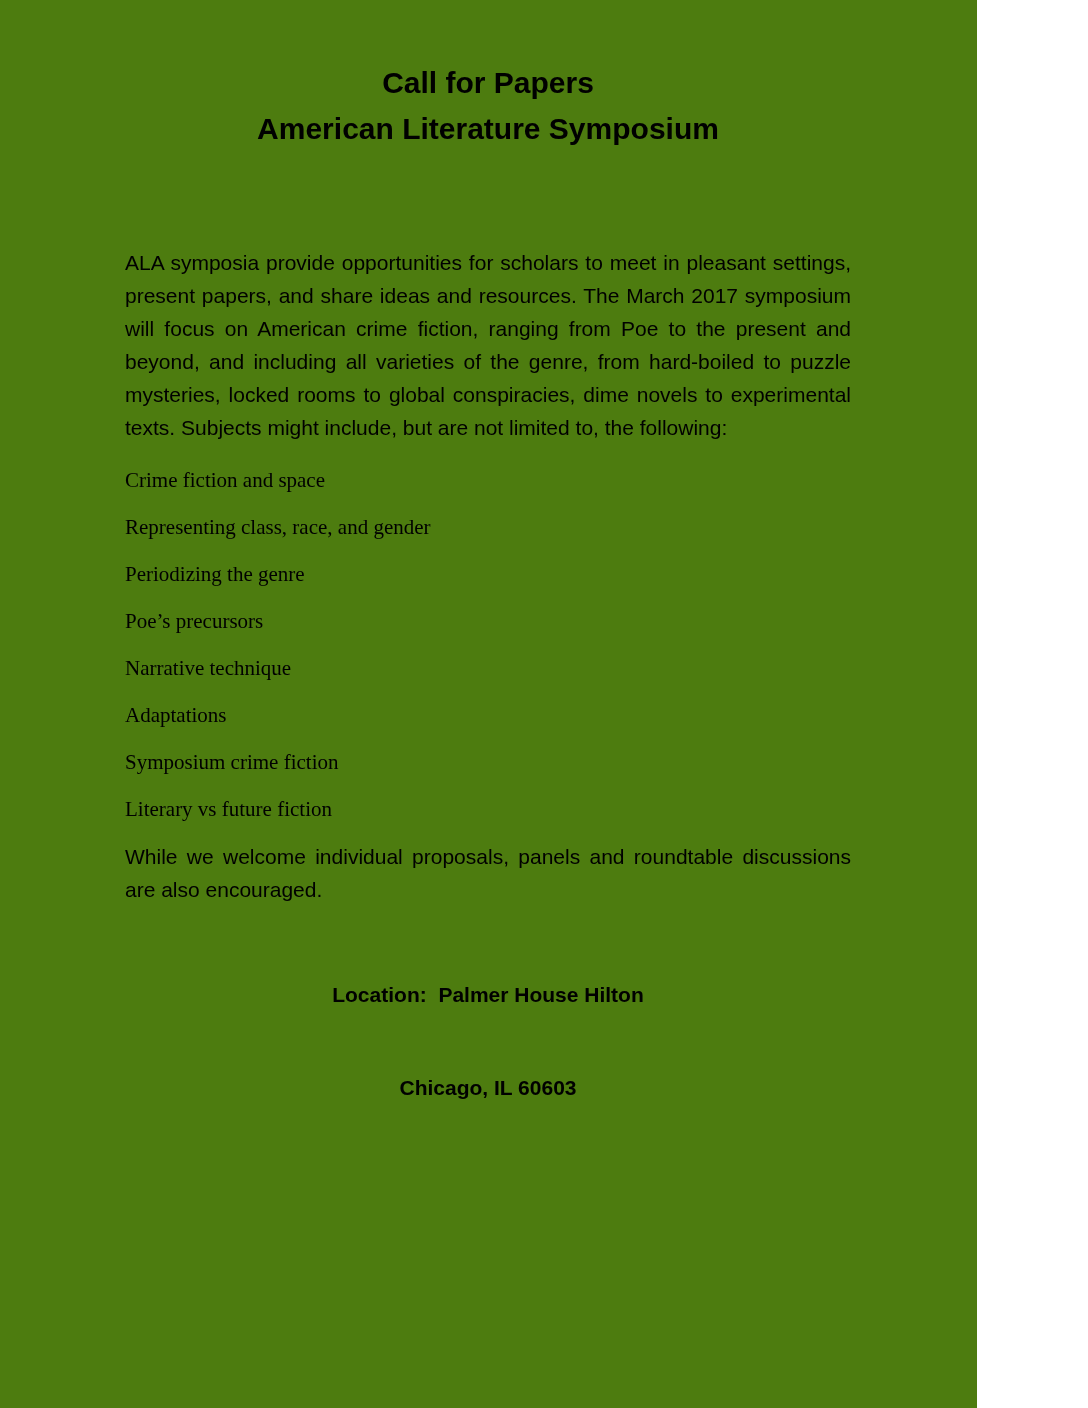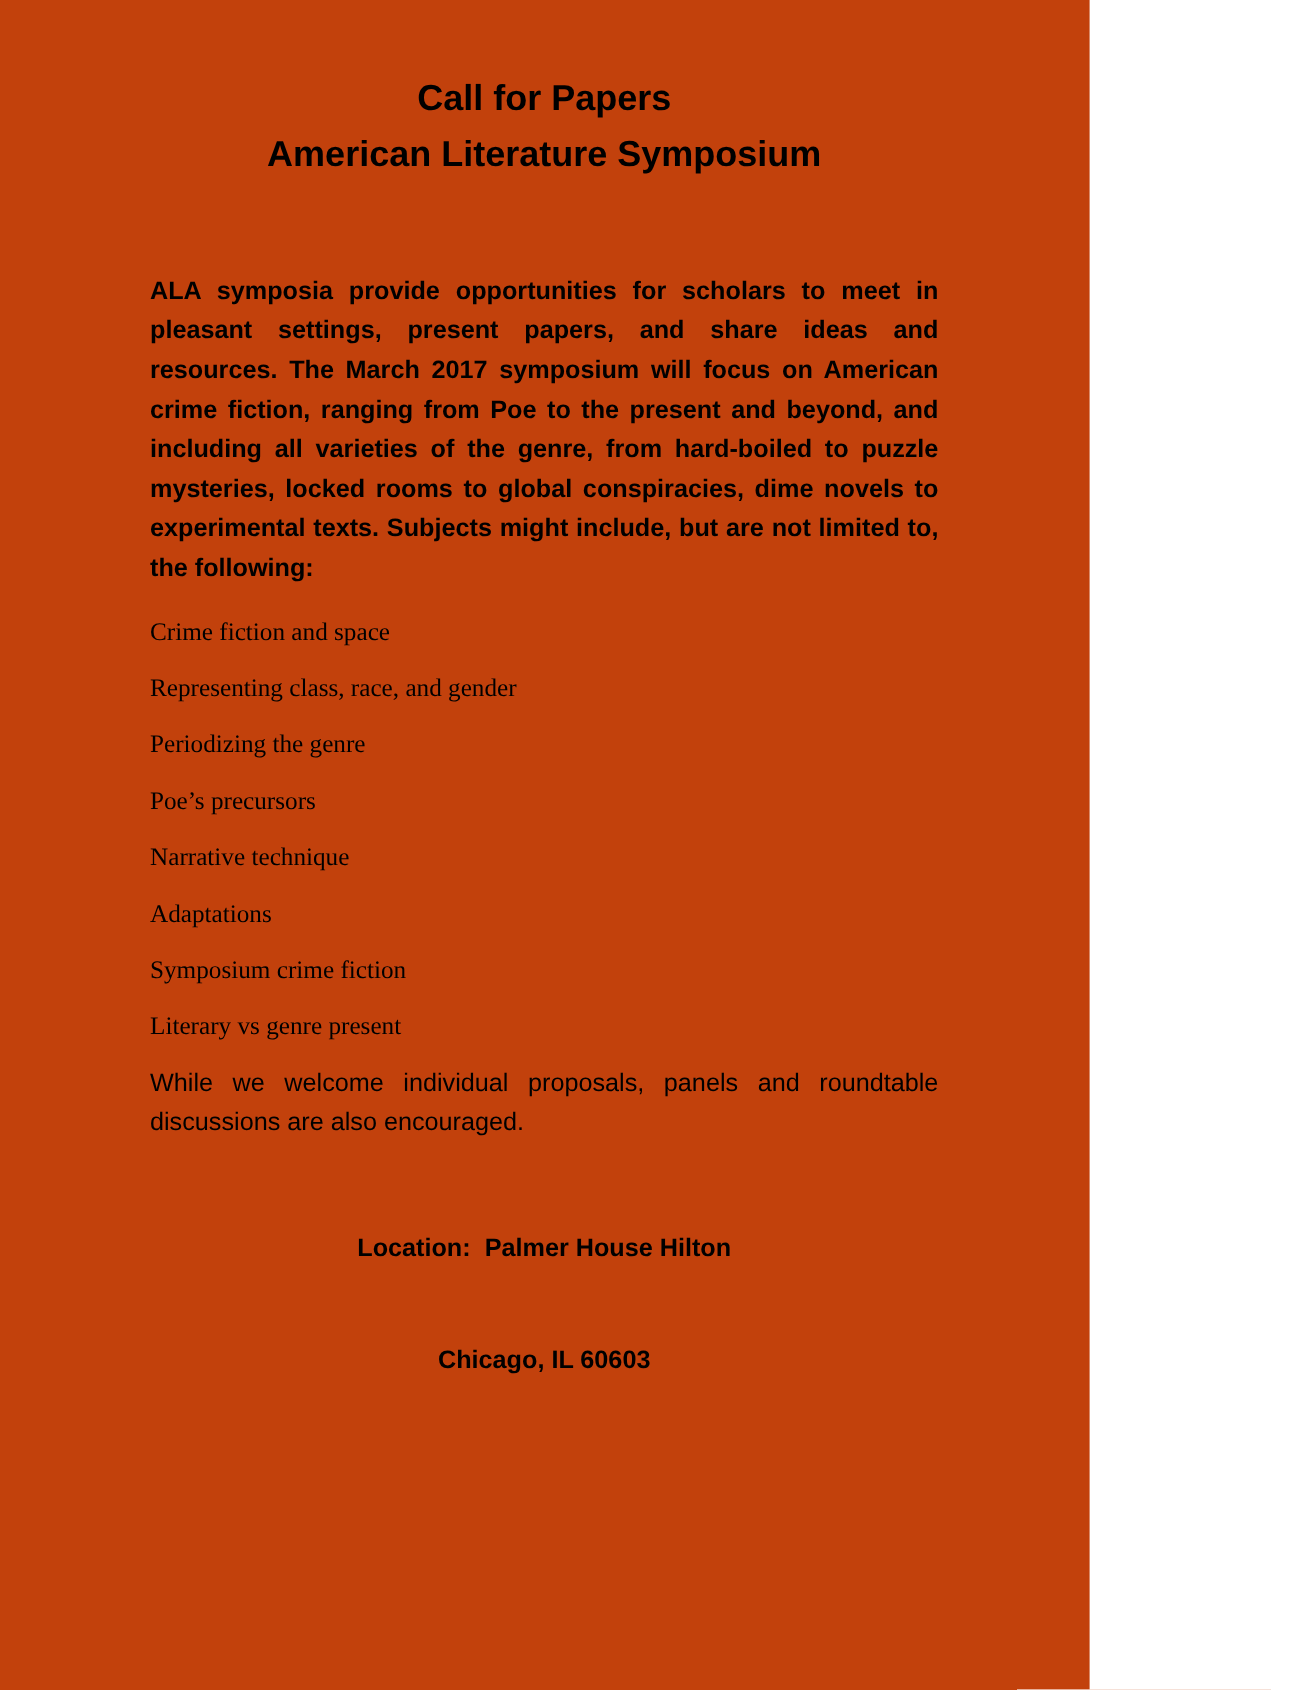--- a/index.html
+++ b/index.html
@@ -2,24 +2,24 @@
 <html><head>
 <meta charset="utf-8">
 <style>
   html, body {
     margin: 0;
     padding: 0;
     background: #ffffff;
   }
   .page {
     position: relative;
-    width: 908px;
+    width: 977px;
     height: 1408px;
     box-sizing: border-box;
-    background: #c2410c;
+    background: #4d7c0f;
     color: #000000;
     padding: 60px 126px 0 125px;
     font-family: "Liberation Sans", sans-serif;
     overflow: hidden;
   }
   .h1 {
     font-size: 30px;
     font-weight: 700;
     line-height: 46px;
     text-align: center;
@@ -31,22 +31,21 @@
   .body-text {
     font-size: 21px;
     line-height: 33px;
     margin: 0;
   }
   .justify {
     text-align: justify;
     text-justify: inter-word;
   }
   .intro {
-    margin-top: 28px;
-    font-weight: bold;
+    margin-top: 48px;
   }
   .topics {
     margin-top: 20px;
     font-family: Liberation Serif, serif;
   }
   .topic {
     font-size: 21px;
     line-height: 33px;
     margin: 0 0 14px 0;
   }
@@ -78,21 +77,21 @@
   <p class="body-text justify intro">ALA symposia provide opportunities for scholars to meet in pleasant settings, present papers, and share ideas and resources. The March 2017 symposium will focus on American crime fiction, ranging from Poe to the present and beyond, and including all varieties of the genre, from hard-boiled to puzzle mysteries, locked rooms to global conspiracies, dime novels to experimental texts. Subjects might include, but are not limited to, the following:</p>
 
   <div class="topics">
     <div class="topic">Crime fiction and space</div>
     <div class="topic">Representing class, race, and gender</div>
     <div class="topic">Periodizing the genre</div>
     <div class="topic">Poe’s precursors</div>
     <div class="topic">Narrative technique</div>
     <div class="topic">Adaptations</div>
     <div class="topic">Symposium crime fiction</div>
-    <div class="topic">Literary vs genre present</div>
+    <div class="topic">Literary vs future fiction</div>
   </div>
 
   <p class="body-text justify closing">While we welcome individual proposals, panels and roundtable discussions are also encouraged.</p>
 
   <div class="location-block">
     <div>Location:  Palmer House Hilton</div>
     <div>Chicago, IL 60603</div>
   </div>
 
 </div>

